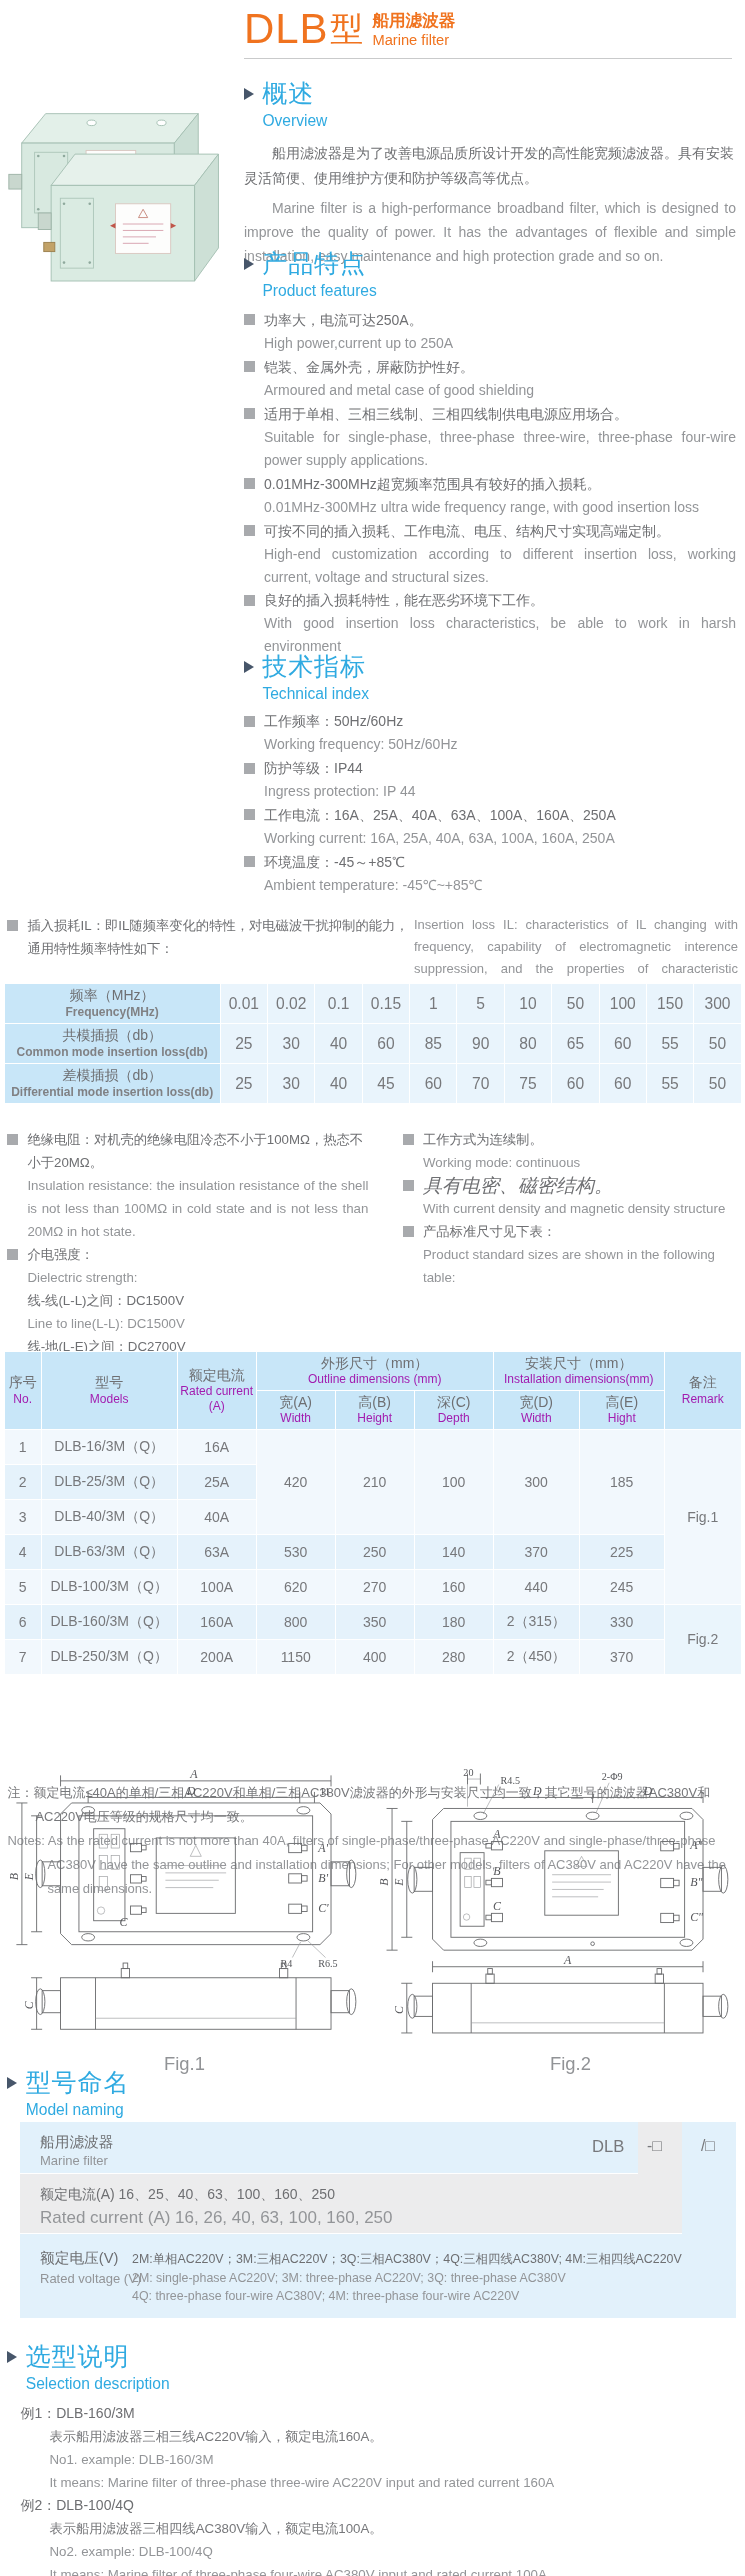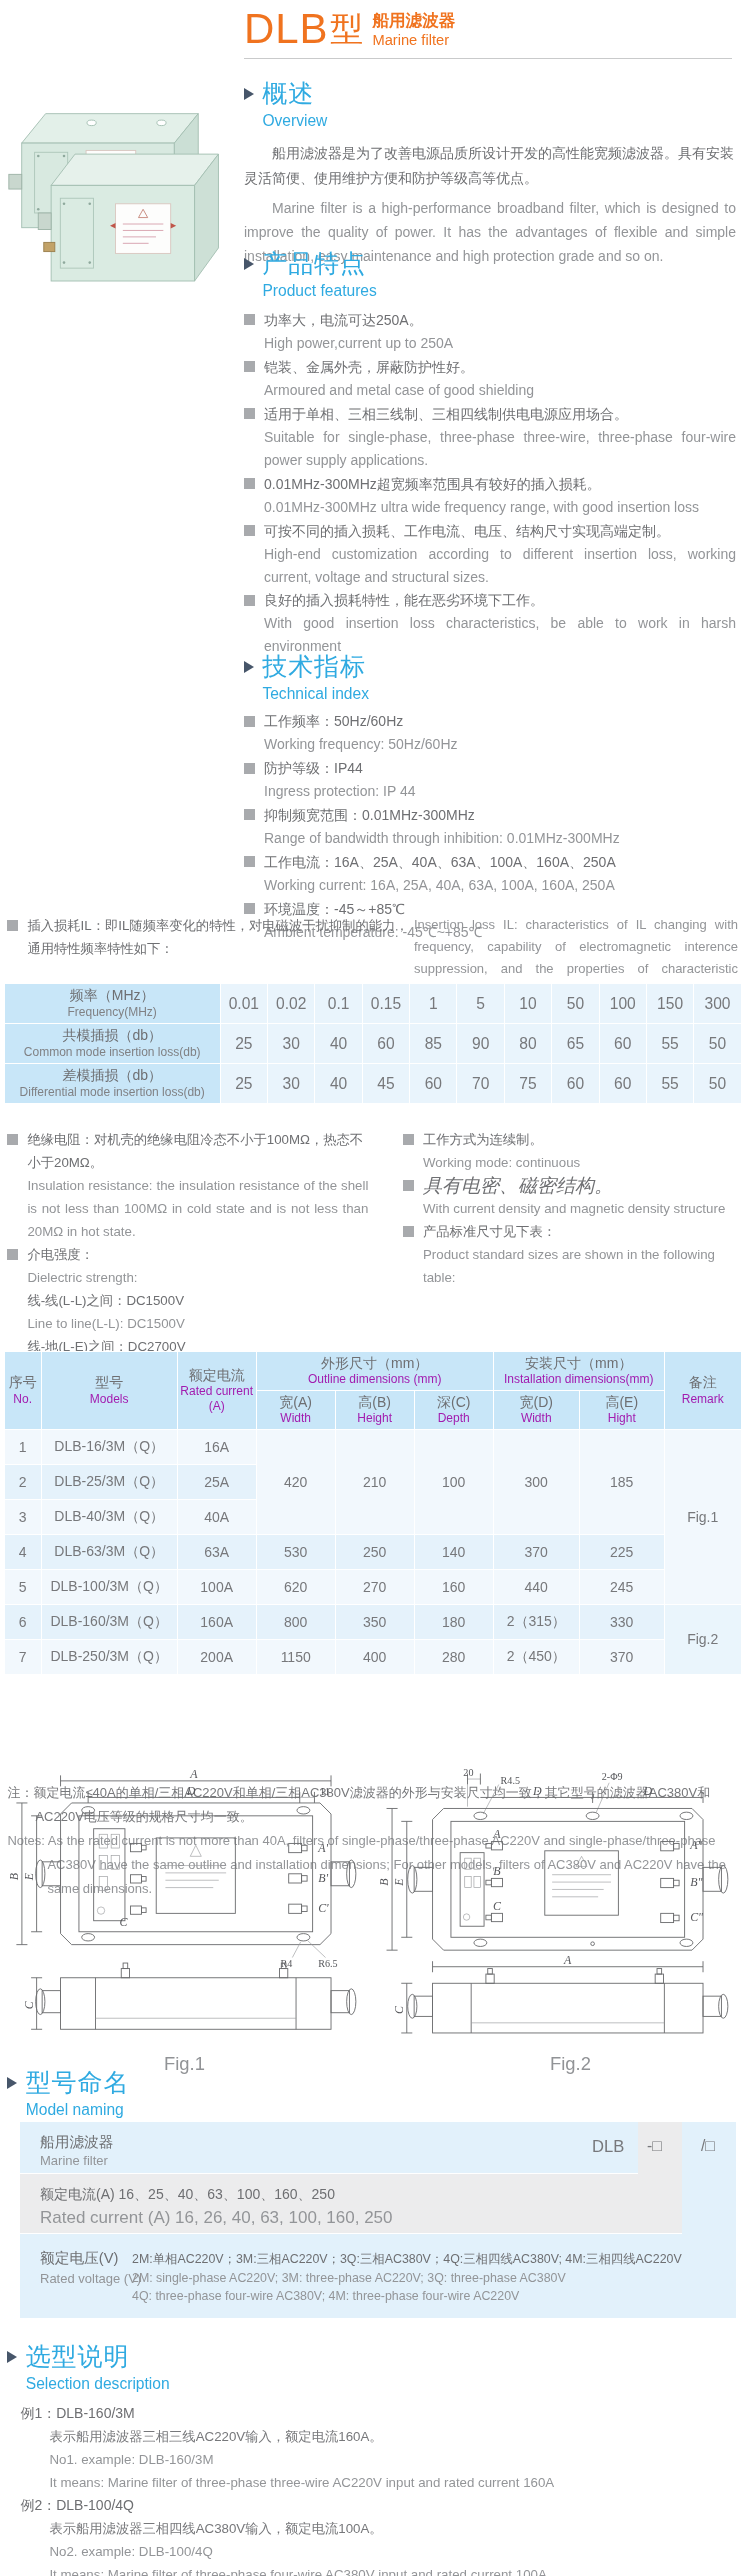--- a/index.html
+++ b/index.html
@@ -33,21 +33,21 @@
   .bi-cn .sq { position:absolute; left:0; top:5.5px; width:11px; height:11px; background:#A8AAAD; }
   .bi-en { padding-left:20px; font-size:14px; line-height:23px; color:#939598; text-align:justify; }
 
   
   table { border-collapse:collapse; table-layout:fixed; }
   th, td { border:1.8px solid #FFFFFF; text-align:center; vertical-align:middle; }
   .ftbl { position:absolute; left:3.7px; top:983px; width:738px; }
   .ftbl td { background:#E9F4FC; font-size:15.6px; color:#77787B; height:40px; }
   .ftbl td.lbl { background:#C8E6F8; }
   .ftbl .lcn { font-size:14px; color:#6E6F72; line-height:17.5px; }
-  .ftbl .len { font-size:12px; color:#808184; line-height:14.7px; }
+  .ftbl .len { font-size:12px; color:#808184; line-height:14.7px;font-weight:bold; }
 
   .mtbl { position:absolute; left:3.7px; top:1351px; width:738px; }
   .mtbl th { background:#C8E6F8; padding:2.8px 0.9px; }
   .mtbl .hcn { font-size:14px; color:#6E6F72; line-height:17.5px; font-weight:400; }
   .mtbl .hen { font-size:12px; color:#a21caf; line-height:14.7px; font-weight:400; }
   .mtbl td { font-size:14px; color:#77787B; height:35px; background:#E5F2FB; }
   .mtbl tr.alt td { background:#F2F8FD; }
   .mtbl td.mg { background:#EAF5FC; }
 
   
@@ -184,24 +184,20 @@
     <div style="margin-top:7.4px;">
       <div class="bi">
         <div class="bi-cn"><span class="sq"></span><span>工作频率：50Hz/60Hz</span></div>
         <div class="bi-en">Working frequency: 50Hz/60Hz</div>
       </div>
       <div class="bi">
         <div class="bi-cn"><span class="sq"></span><span>防护等级：IP44</span></div>
         <div class="bi-en">Ingress protection: IP 44</div>
       </div>
       <div class="bi">
-        <div class="bi-cn"><span class="sq"></span><span>抑制频宽范围：0.01MHz-300MHz</span></div>
-        <div class="bi-en">Range of bandwidth through inhibition: 0.01MHz-300MHz</div>
-      </div>
-      <div class="bi">
         <div class="bi-cn"><span class="sq"></span><span>工作电流：16A、25A、40A、63A、100A、160A、250A</span></div>
         <div class="bi-en">Working current: 16A, 25A, 40A, 63A, 100A, 160A, 250A</div>
       </div>
       <div class="bi">
         <div class="bi-cn"><span class="sq"></span><span>环境温度：-45～+85℃</span></div>
         <div class="bi-en">Ambient temperature: -45℃~+85℃</div>
       </div>
     </div>
   </div>
 

